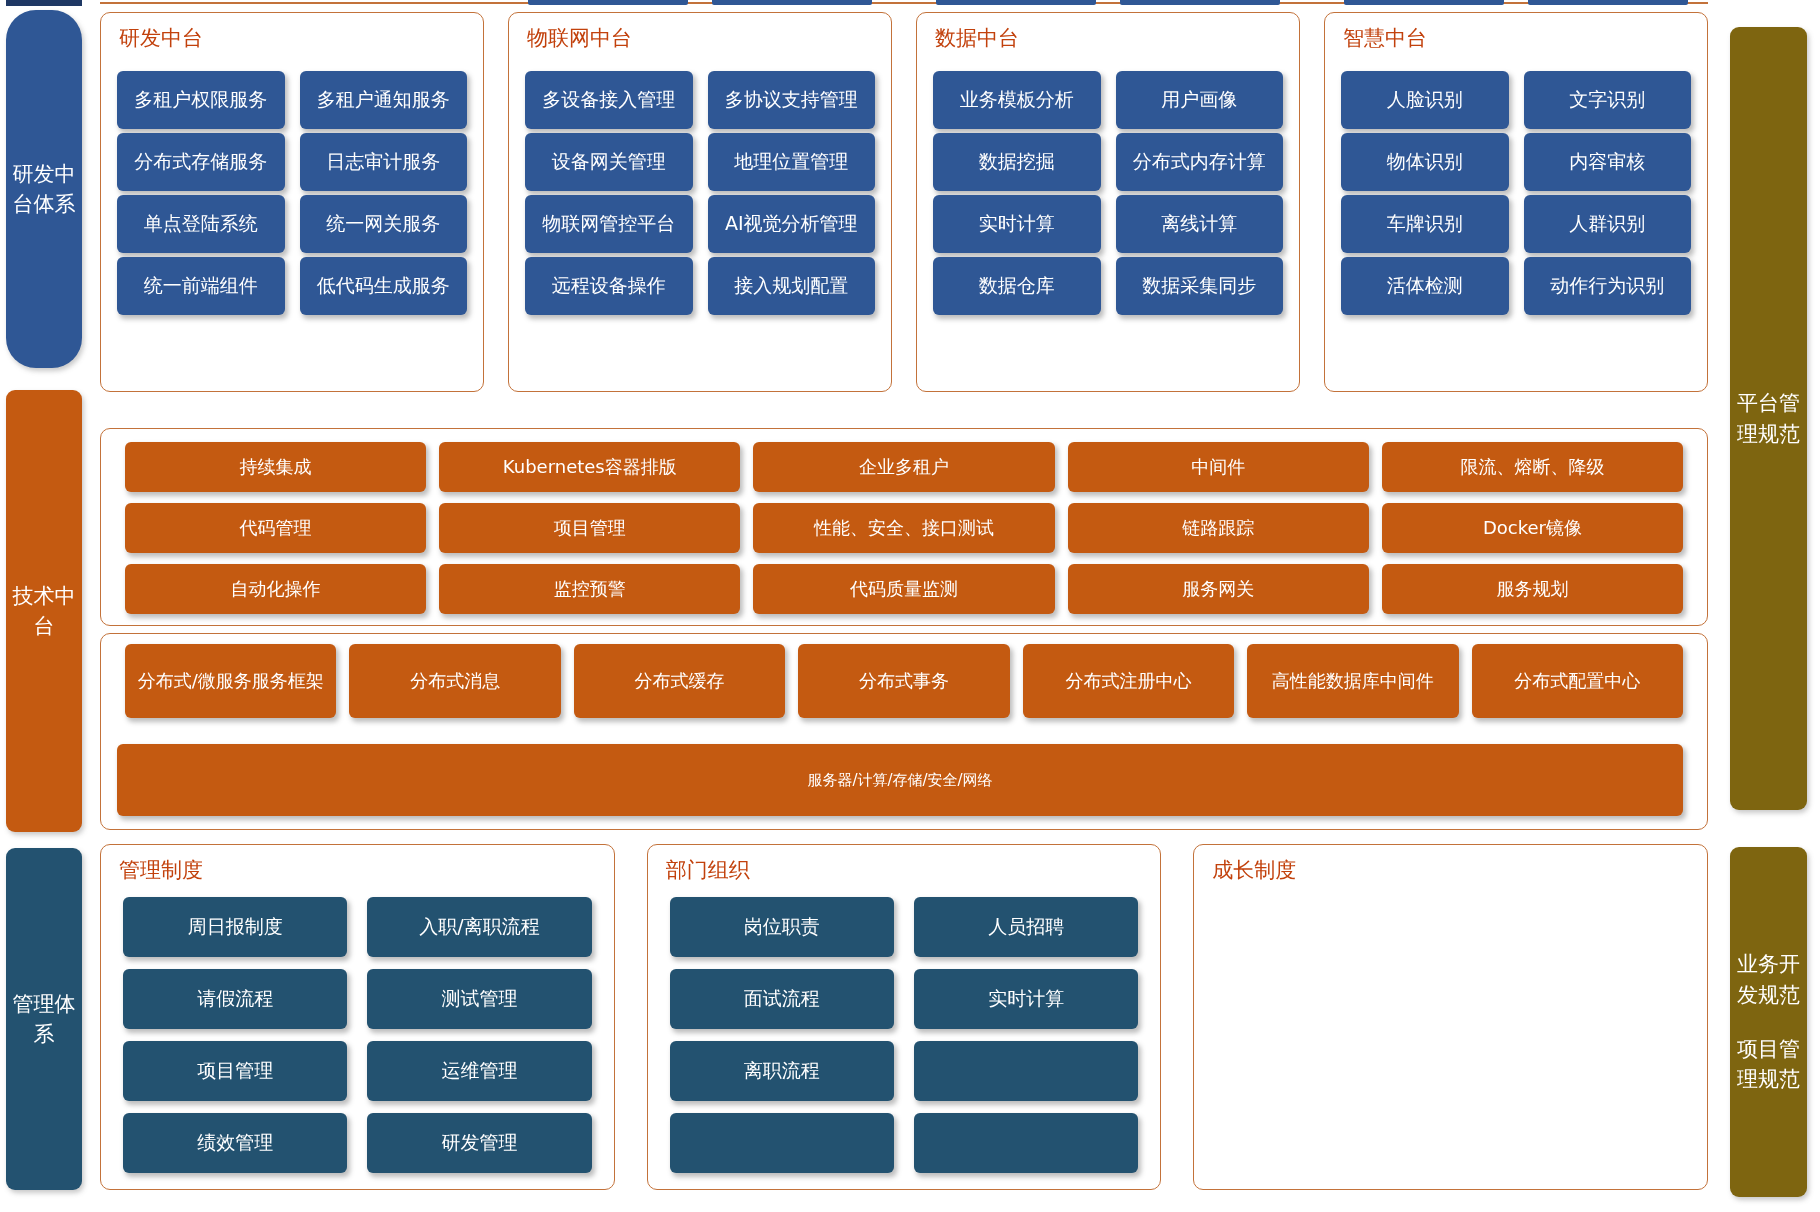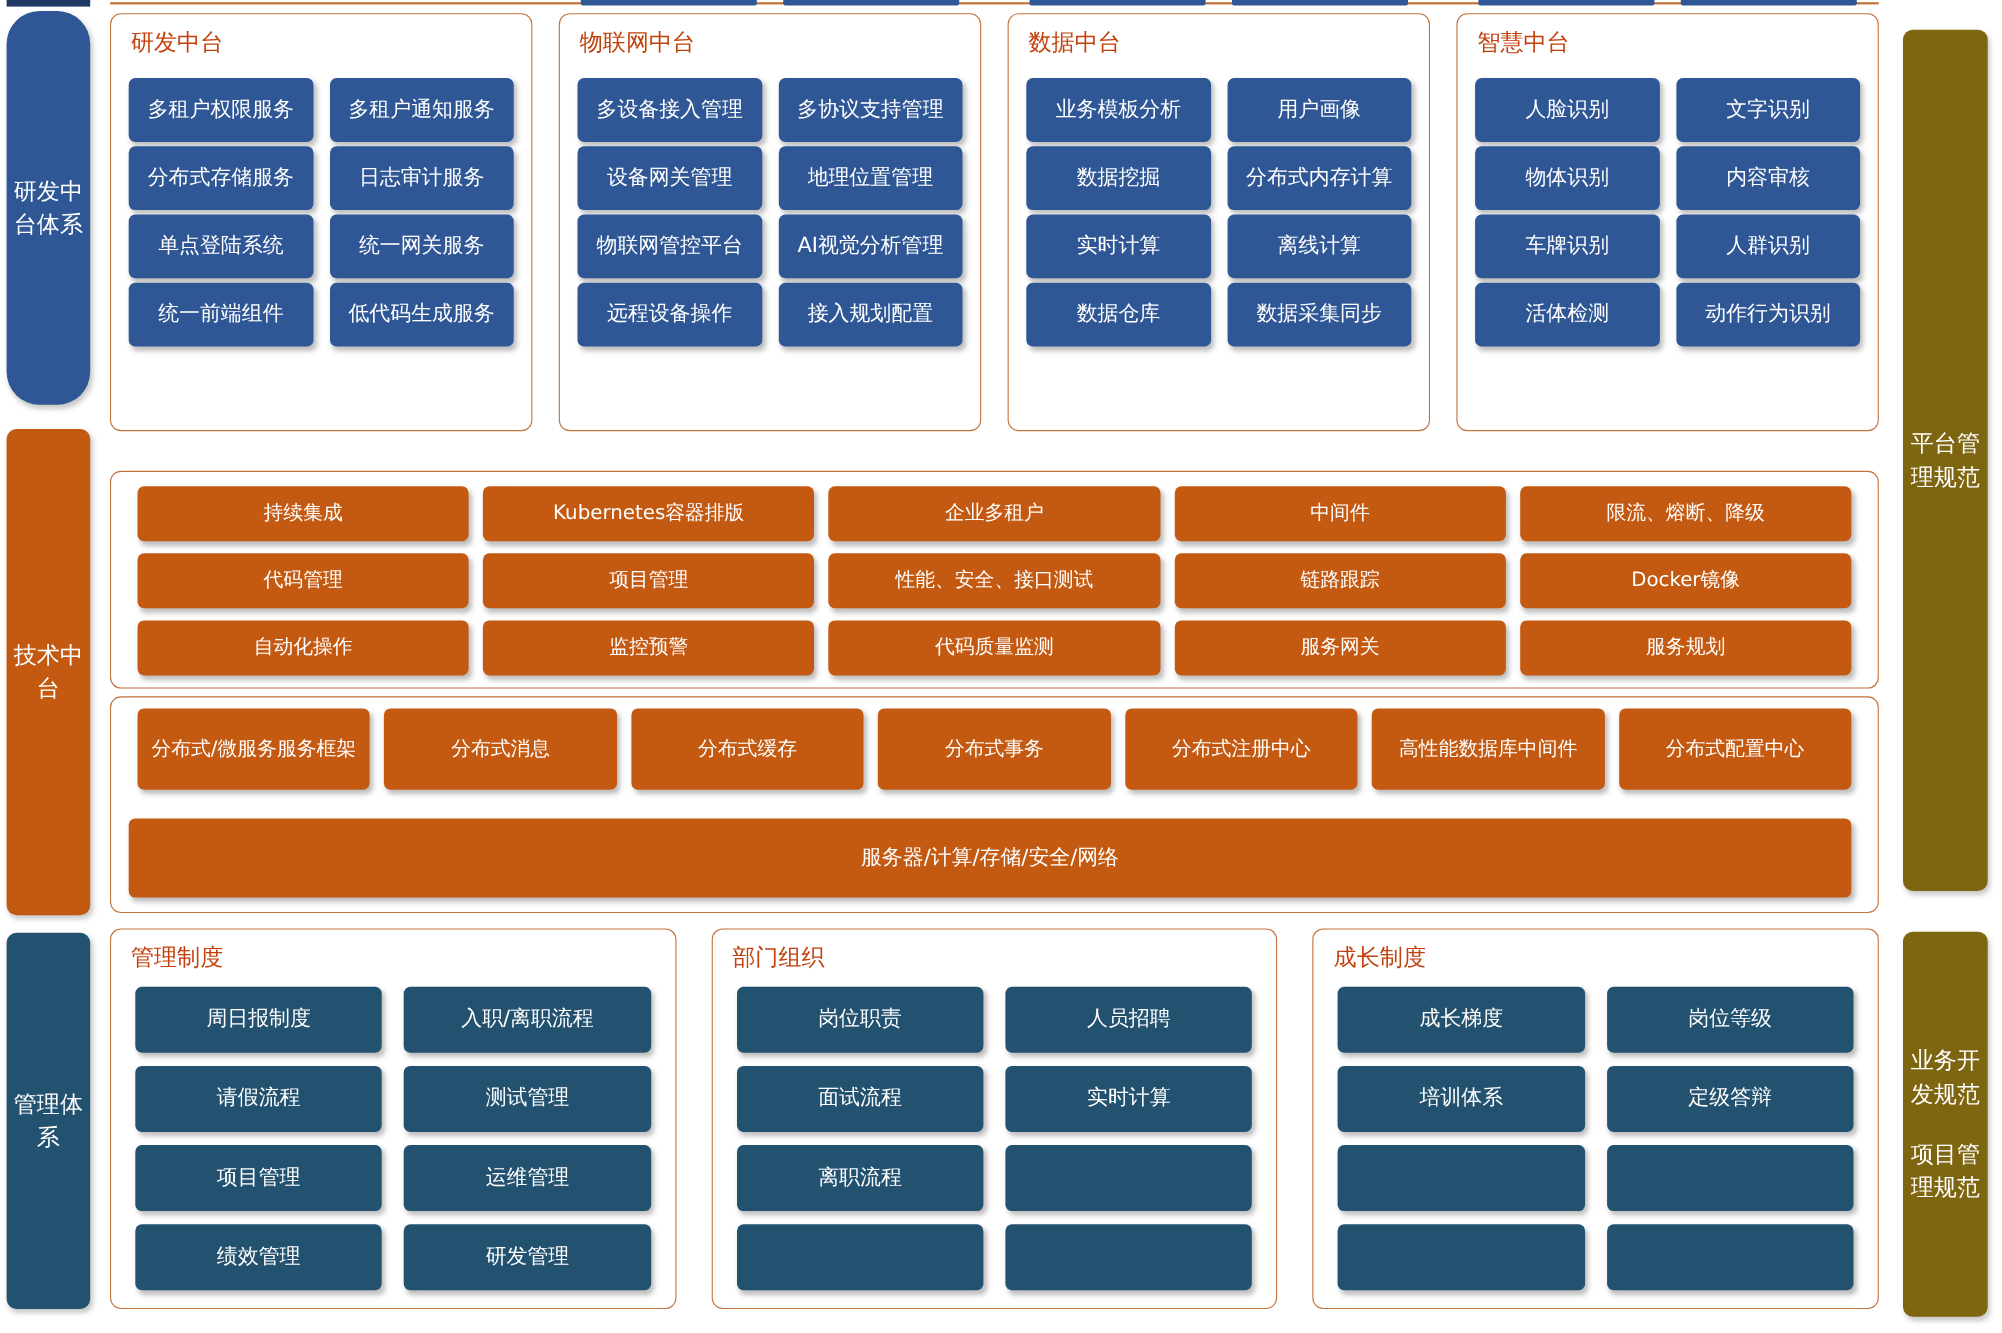--- a/index.html
+++ b/index.html
@@ -36,21 +36,21 @@
     padding:2px 6px;box-sizing:border-box;
   }
   .tg-grid{display:grid;grid-template-columns:1fr 1fr;gap:4px 15px;padding:20px 16px 0 16px;}
   .tg-grid .btn{height:58px;}
   .bg-grid{display:grid;grid-template-columns:1fr 1fr;gap:12px 20px;padding:14px 22px 0 22px;}
   .bg-grid .btn{height:60px;background:#235270;}
   .s1-grid{display:grid;grid-template-columns:1fr 1fr 1fr 1fr 1fr;gap:11px 13px;padding:13px 24px 0 24px;}
   .s1-grid .btn{height:50px;background:#c45a11;font-size:18px;}
   .s2-row{display:grid;grid-template-columns:1fr 1fr 1fr 1fr 1fr 1fr 1fr;gap:13px;padding:10px 24px 0 24px;}
   .s2-row .btn{height:74px;background:#c45a11;font-size:18px;}
-  .s2-bar{margin:26px 24px 0 16px;height:72px;background:#c45a11;font-size:19px;}
+  .s2-bar{margin:26px 24px 0 16px;height:72px;background:#c45a11;font-size:15px;}
   
   .sliver{position:absolute;top:0;height:5px;background:#2f5795;border-radius:0 0 2px 2px;}
   .topline{position:absolute;top:2px;height:2px;background:#c3723a;}
 </style>
 </head>
 <body>
 
 <div class="abs" style="left:6px;top:0;width:76px;height:6px;background:#1f3864;"></div>
 <div class="topline" style="left:100px;width:1608px;"></div>
 <div class="sliver" style="left:528px;width:160px;"></div>
@@ -195,24 +195,14 @@
       <div class="btn">实时计算</div>
       <div class="btn">离职流程</div>
       <div class="btn"></div>
       <div class="btn"></div>
       <div class="btn"></div>
     </div>
   </div>
 
   <div class="gbox" style="flex:1;">
     <div class="gtitle">成长制度</div>
-    <div class="bg-grid">
-      <div class="btn">成长梯度</div>
-      <div class="btn">岗位等级</div>
-      <div class="btn">培训体系</div>
-      <div class="btn">定级答辩</div>
-      <div class="btn"></div>
-      <div class="btn"></div>
-      <div class="btn"></div>
-      <div class="btn"></div>
-    </div>
   </div>
 </div>
 
 </body></html>

